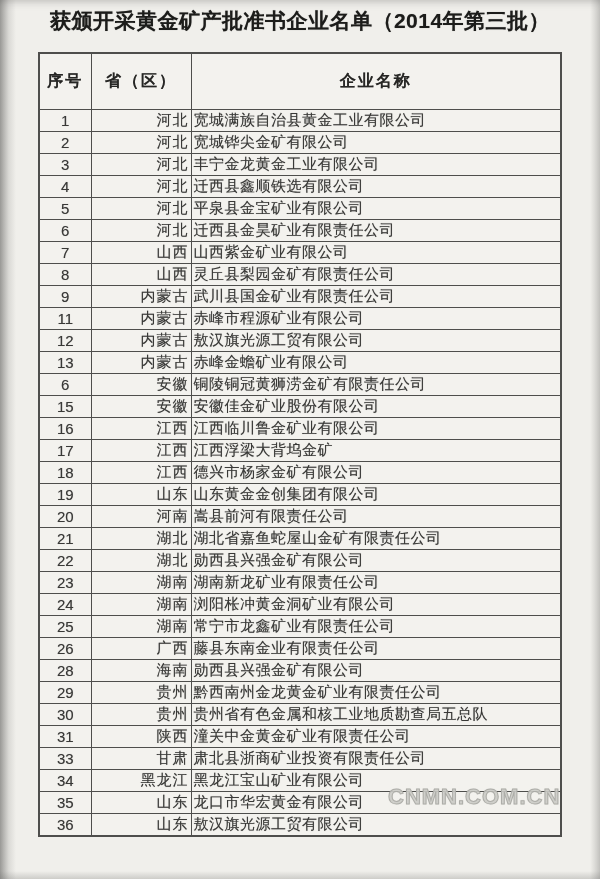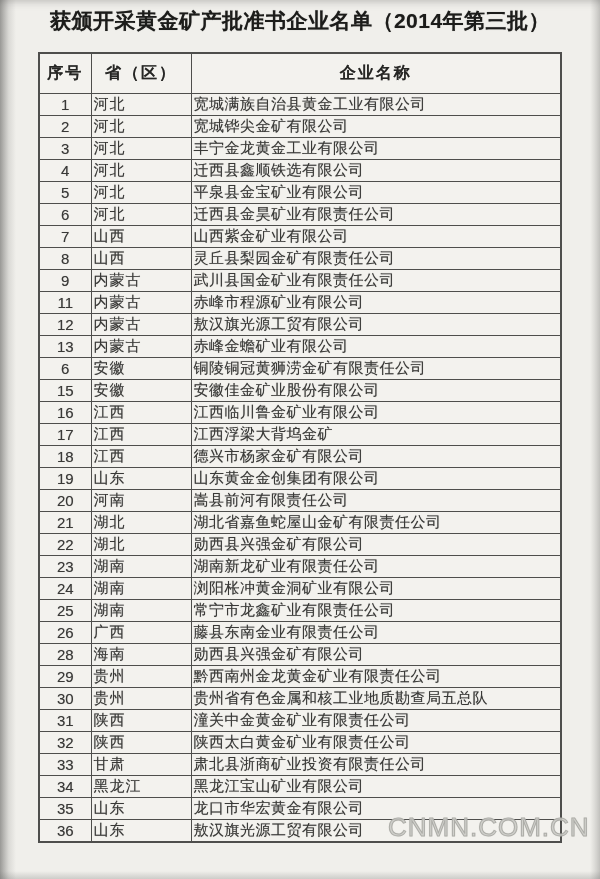--- a/index.html
+++ b/index.html
@@ -56,47 +56,47 @@
     border: 1px solid #4e4e4c;
   }
   table.approval-table { border-width: 2px; }
 
   table.approval-table th {
     height: 23px;
     font-size: 16px;
     font-weight: bold;
     color: #262624;
     text-align: center;
-    padding: 8px 2px;
+    padding: 16px 2px;
     text-shadow: 0 0 0.6px rgba(30,30,30,0.5);
     letter-spacing: 2px;
   }
   table.approval-table td {
     height: 21px;
     font-size: 15px;
     color: #39393б;
     color: #393937;
     padding: 0 2px;
     white-space: nowrap;
     overflow: hidden;
     text-shadow: 0 0 0.7px rgba(40,40,40,0.45);
   }
   td.col-no   { text-align: center; font-size: 14px; color: #3d3d3b; }
-  td.col-prov { text-align: left; letter-spacing: 1px; }
+  td.col-prov { text-align: right; letter-spacing: 1px; }
   td.col-comp { text-align: left; padding-left: 3px; letter-spacing: 0.5px; }
 
   .col-w-no   { width: 52px; }
   .col-w-prov { width: 100px; }
   .col-w-comp { width: 370px; }
 
   .watermark {
     position: absolute;
-    left: 388px; top: 812px;
-    font-size: 26px;
-    font-weight: normal;
+    left: 388px; top: 784px;
+    font-size: 22px;
+    font-weight: bold;
     letter-spacing: 1px;
     color: rgba(236,236,232,0.55);
     -webkit-text-stroke: 1px #adada8;
     text-shadow: 0 0 1px rgba(150,150,146,0.8);
     white-space: nowrap;
     pointer-events: none;
   }
 </style>
 </head>
 <body>
@@ -262,25 +262,20 @@
           <td class="col-no">30</td>
           <td class="col-prov">贵州</td>
           <td class="col-comp">贵州省有色金属和核工业地质勘查局五总队</td>
         </tr>
         <tr>
           <td class="col-no">31</td>
           <td class="col-prov">陕西</td>
           <td class="col-comp">潼关中金黄金矿业有限责任公司</td>
         </tr>
         <tr>
-          <td class="col-no">32</td>
-          <td class="col-prov">陕西</td>
-          <td class="col-comp">陕西太白黄金矿业有限责任公司</td>
-        </tr>
-        <tr>
           <td class="col-no">33</td>
           <td class="col-prov">甘肃</td>
           <td class="col-comp">肃北县浙商矿业投资有限责任公司</td>
         </tr>
         <tr>
           <td class="col-no">34</td>
           <td class="col-prov">黑龙江</td>
           <td class="col-comp">黑龙江宝山矿业有限公司</td>
         </tr>
         <tr>

